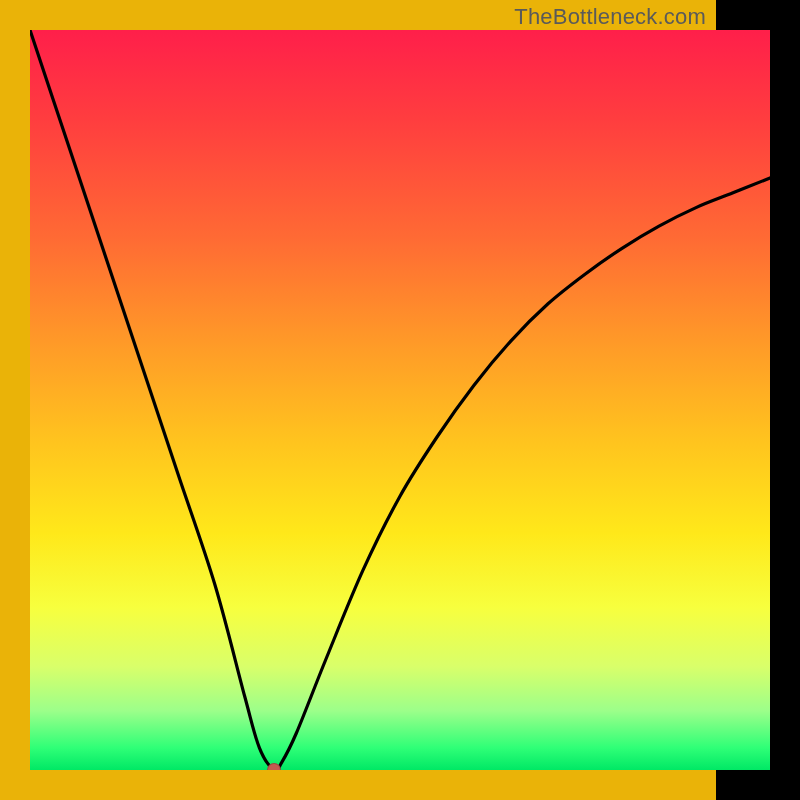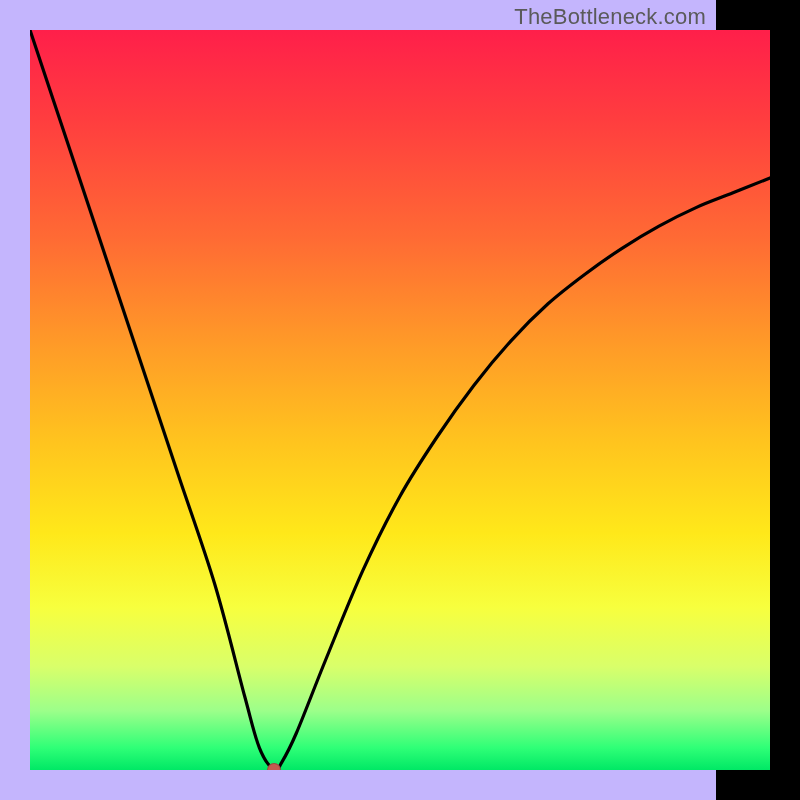--- a/index.html
+++ b/index.html
@@ -8,21 +8,21 @@
     width: 800px;
     height: 800px;
     background: #000;
     font-family: Arial, Helvetica, sans-serif;
     overflow: hidden;
   }
   .frame {
     position: relative;
     width: 716px;
     height: 800px;
-    background: #c4b5fd;
+    background: #eab308;
   }
   .watermark {
     position: absolute;
     top: 4px;
     right: 10px;
     color: #5a5a5a;
     font-size: 22px;
     font-weight: 500;
     letter-spacing: 0.2px;
     z-index: 10;

